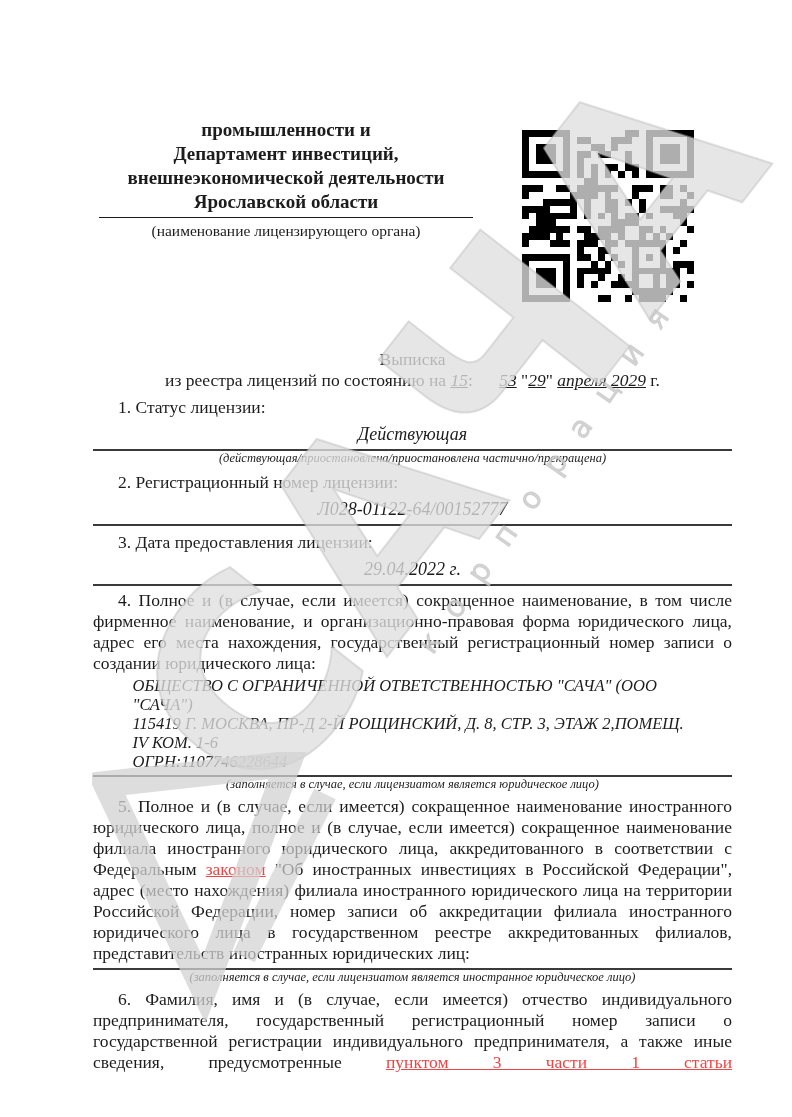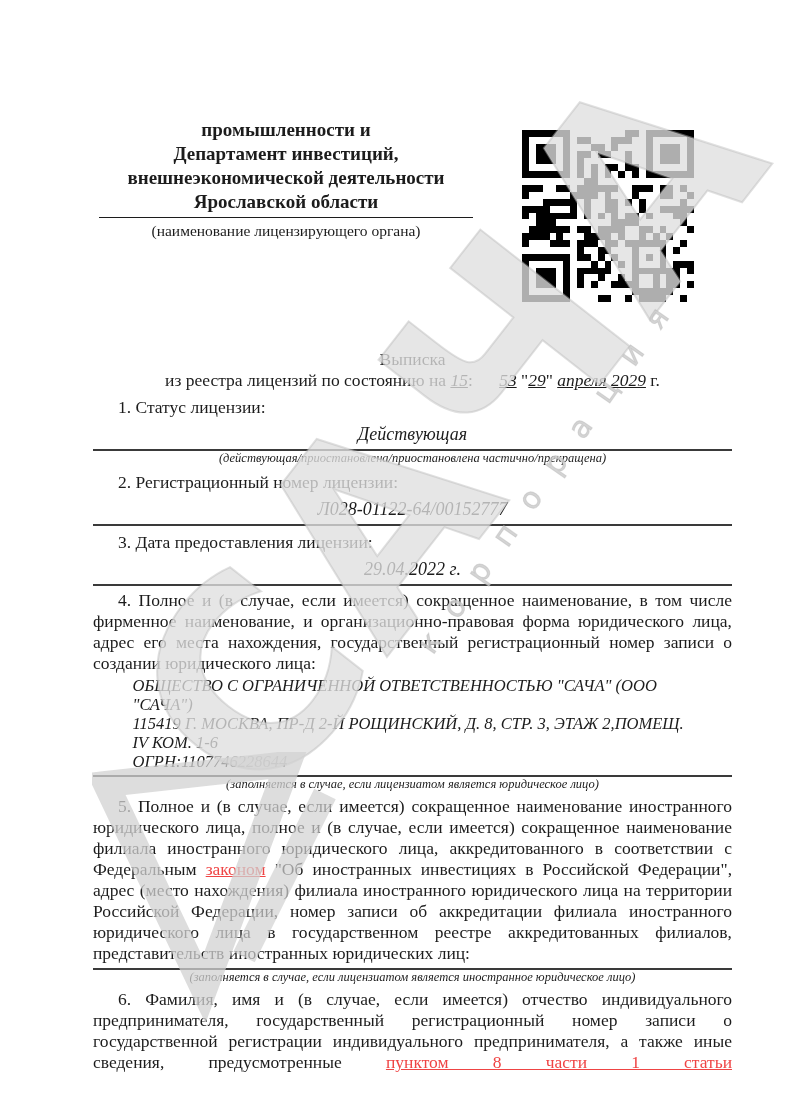--- a/index.html
+++ b/index.html
@@ -424,21 +424,21 @@
     <div class="rule"></div>
     <div class="field-caption">(заполняется в случае, если лицензиатом является юридическое лицо)</div>
 
     <p class="para">
       <span>5. Полное и (в случае, если имеется) сокращенное наименование иностранного юридического лица, полное и (в случае, если имеется) сокращенное наименование филиала иностранного юридического лица, аккредитованного в соответствии с Федеральным </span><a class="doc-link" href="#">законом</a><span> "Об иностранных инвестициях в Российской Федерации", адрес (место нахождения) филиала иностранного юридического лица на территории Российской Федерации, номер записи об аккредитации филиала иностранного юридического лица в государственном реестре аккредитованных филиалов, представительств иностранных юридических лиц:</span>
     </p>
     <div class="rule"></div>
     <div class="field-caption">(заполняется в случае, если лицензиатом является иностранное юридическое лицо)</div>
 
     <p class="para last-justify">
-      <span>6. Фамилия, имя и (в случае, если имеется) отчество индивидуального предпринимателя, государственный регистрационный номер записи о государственной регистрации индивидуального предпринимателя, а также иные сведения, предусмотренные </span><a class="doc-link" href="#">пунктом 8 части 1 статьи</a>
+      <span>6. Фамилия, имя и (в случае, если имеется) отчество индивидуального предпринимателя, государственный регистрационный номер записи о государственной регистрации индивидуального предпринимателя, а также иные сведения, предусмотренные </span><a class="doc-link" href="#">пунктом 3 части 1 статьи</a>
     </p>
 
   </div>
 
   <div class="wm wm-big">САЧА</div>
   <div class="wm wm-small">корпорация</div>
   <svg class="wm-mark" width="270" height="270" viewBox="0 0 270 270">
     <polygon points="14,32 196,12 112,238" fill="none" stroke="rgba(210,210,210,0.75)" stroke-width="26" stroke-linejoin="miter"></polygon>
     <line x1="233" y1="42" x2="152" y2="205" stroke="rgba(210,210,210,0.7)" stroke-width="24"></line>
   </svg>

